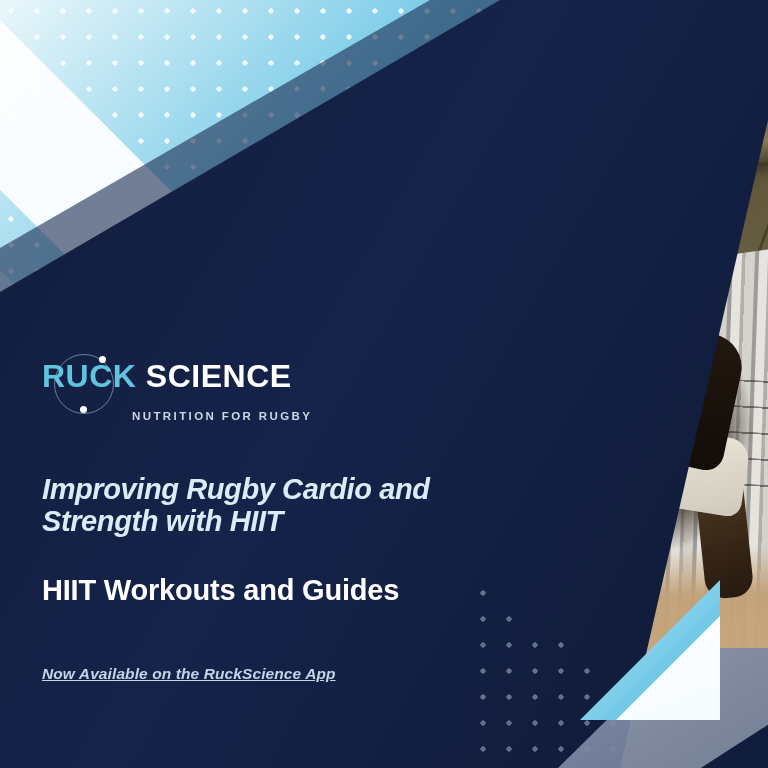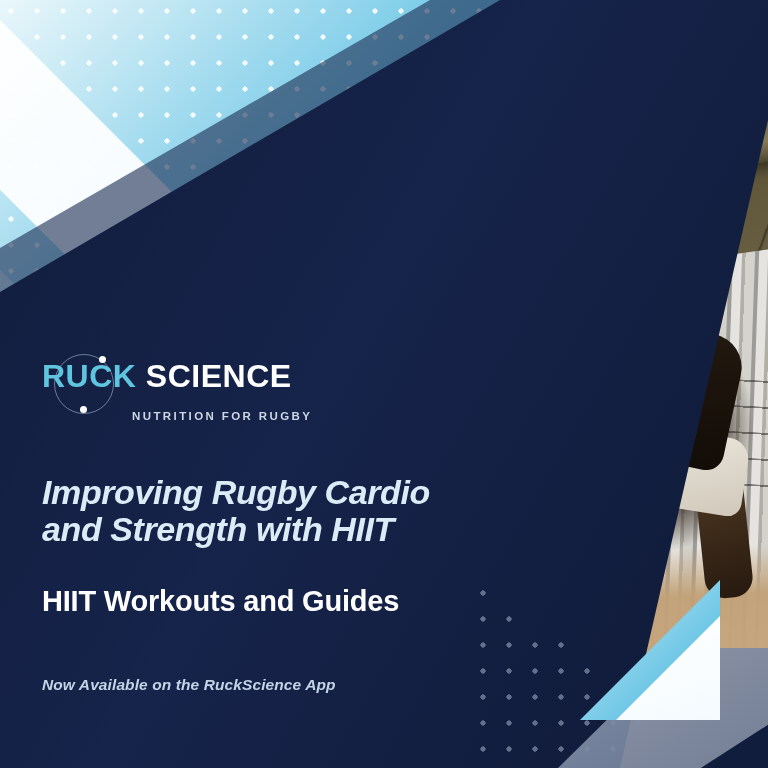--- a/index.html
+++ b/index.html
@@ -189,21 +189,21 @@
   #logo-dot-bot { left: 38px; top: 54px; }
   #logo-word { position: absolute; left: 0; top: 6px; font-size: 32px; font-weight: bold; letter-spacing: .5px; white-space: nowrap; }
   #logo-ruck { color: #5fc4de; }
   #logo-science { color: #ffffff; }
   #logo-tagline {
     position: absolute; left: 90px; top: 58px;
     font-size: 11.5px; letter-spacing: 2.4px; color: #ccd6e4; font-weight: bold;
   }
 
   #headline {
-    font-size: 34px;
+    font-size: 29px;
     line-height: 1.10;
     font-weight: bold;
     font-style: italic;
     color: #dcecf7;
     letter-spacing: -0.4px;
     margin: 0 0 36px 0;
     max-width: 420px;
   }
   #subhead {
     font-size: 29px;
@@ -212,20 +212,21 @@
     letter-spacing: -0.2px;
     margin: 0 0 58px 0;
   }
   #footnote {
     font-size: 15.5px;
     font-weight: bold;
     font-style: italic;
     color: #c2d4e6;
     letter-spacing: .1px;
     margin: 0;
+    text-decoration: underline;
   }
 </style>
 </head>
 <body>
 
 <div id="poster">
 
   <div class="layer" id="photo-bg"></div>
   <div id="white-wall"></div>
   <div id="door-panel"></div>

